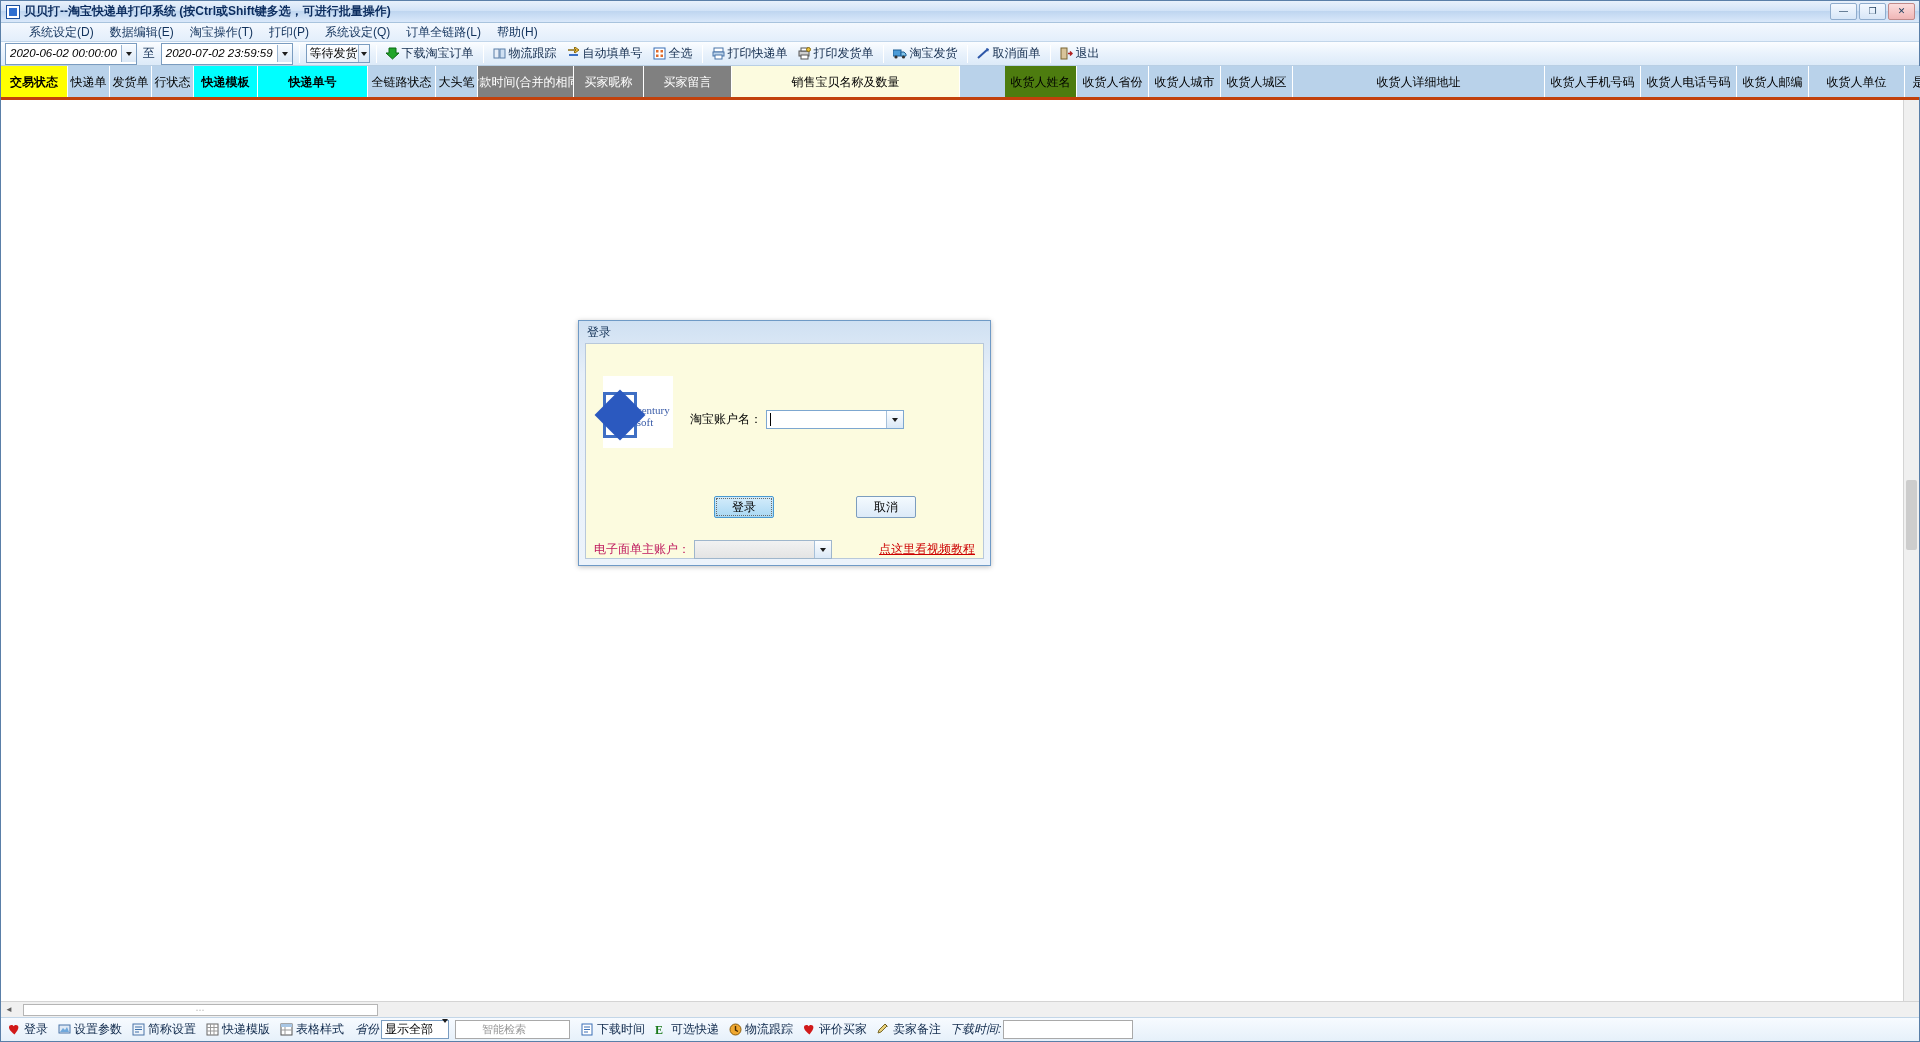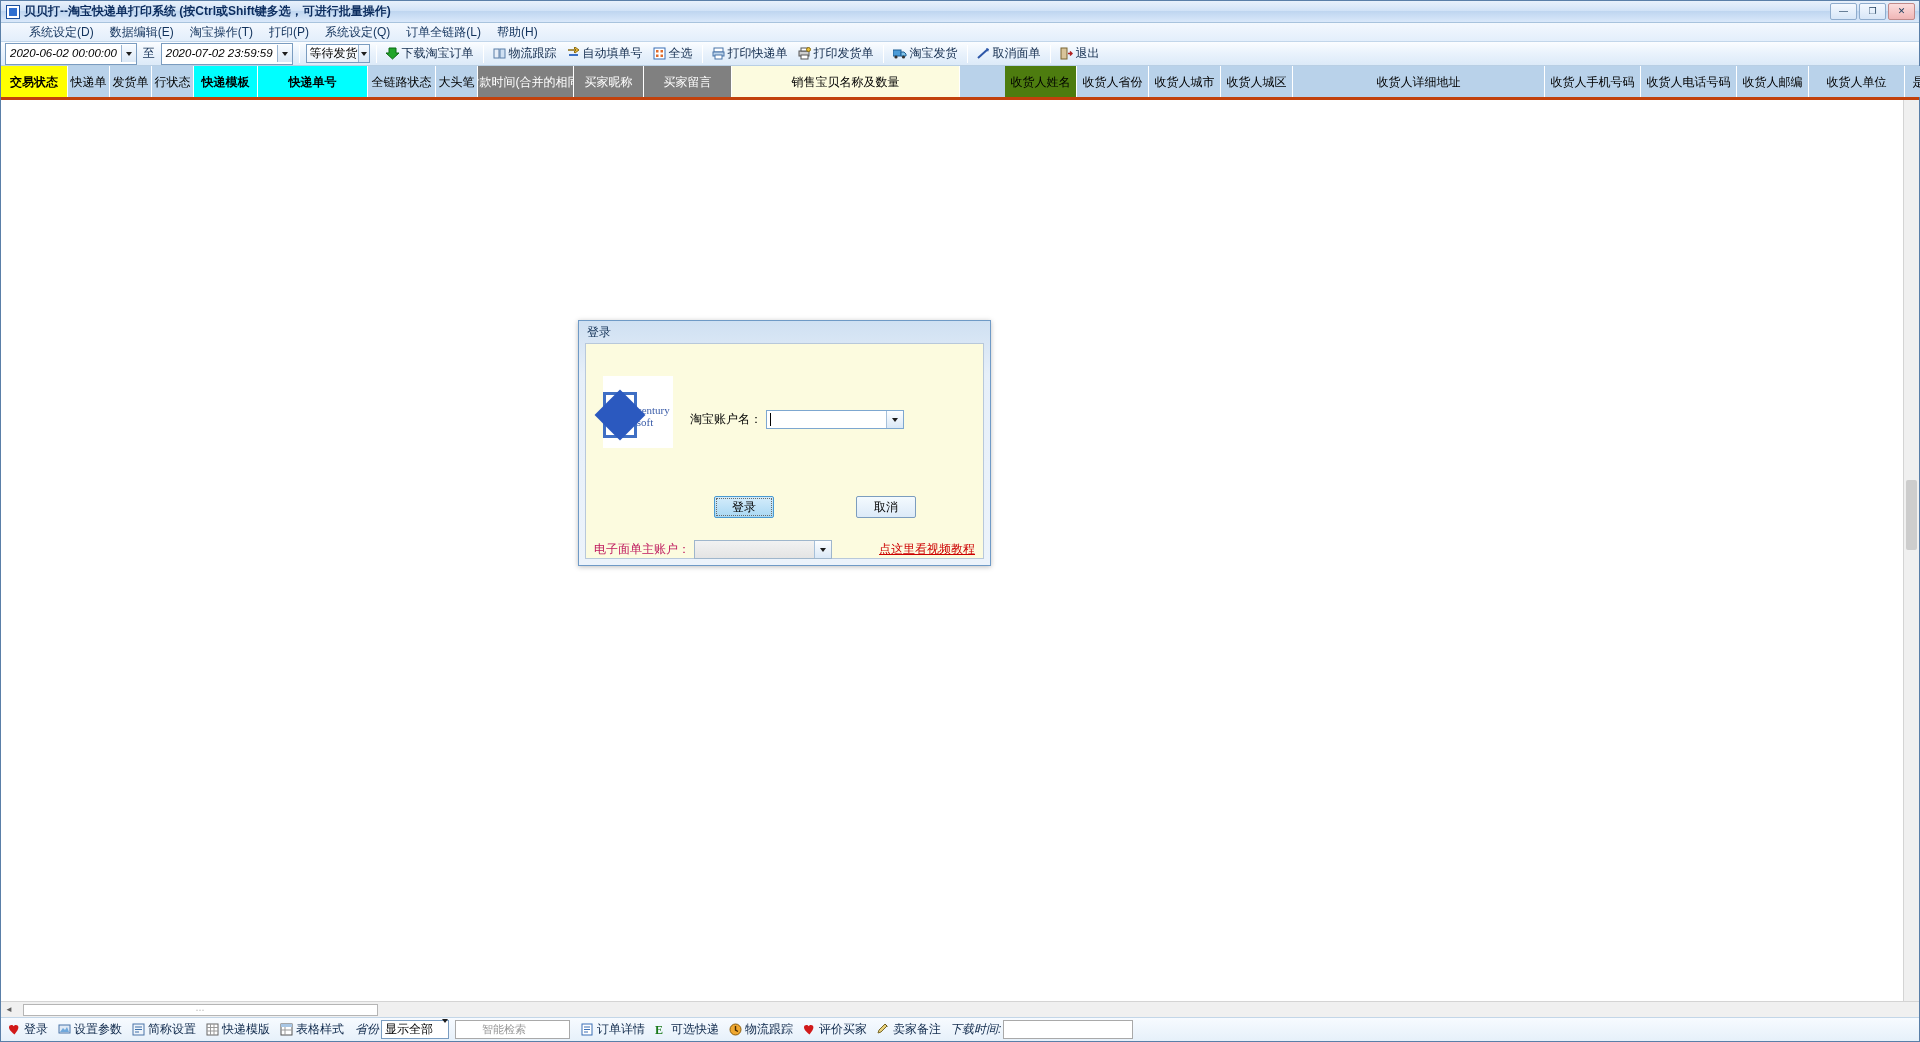--- a/index.html
+++ b/index.html
@@ -708,21 +708,21 @@
       <span class="ph">智能检索</span>
     </div>
     <div id="bottom-right-buttons" style="display:flex;align-items:center;">
         <div class="bbtn">
           <span class="ico">
             <svg width="13" height="13" viewBox="0 0 13 13">
               <rect x="1" y="1" width="10" height="11" fill="#fff" stroke="#3a6fb5"></rect>
               <path d="M3 4h6M3 6.5h6M3 9h4" stroke="#3a6fb5"></path>
             </svg>
           </span>
-          <span>订单详情</span>
+          <span>下载时间</span>
         </div>
         <div class="bbtn">
           <span class="ico">
             <svg width="13" height="13" viewBox="0 0 13 13">
               <text x="0" y="11" font-size="12" font-family="Liberation Serif, serif" fill="#1a7a1a" font-weight="bold">E</text>
             </svg>
           </span>
           <span>可选快递</span>
         </div>
         <div class="bbtn">

